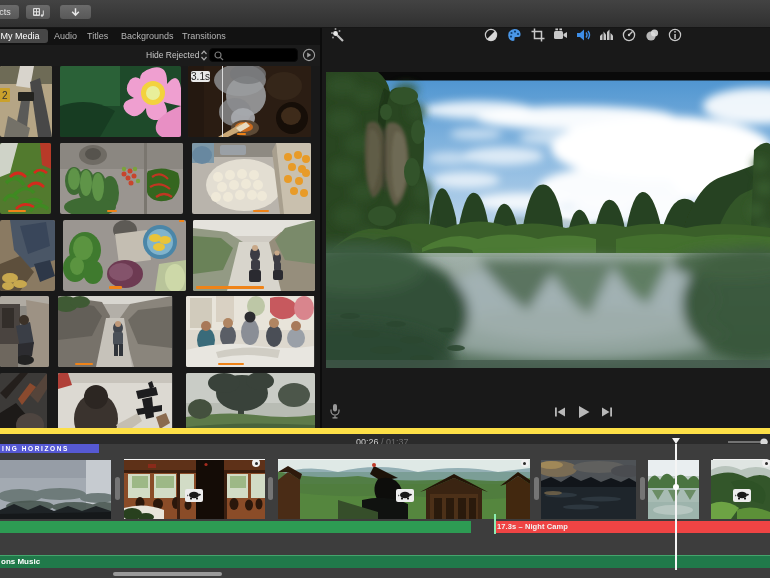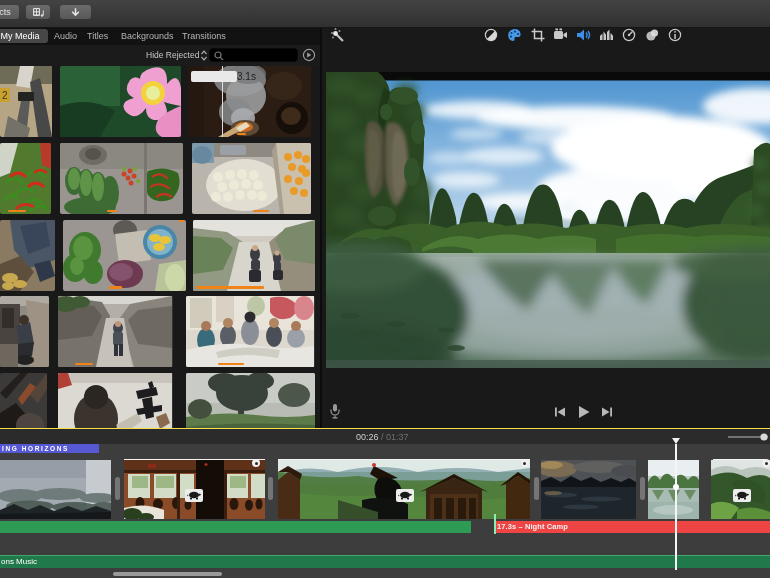--- a/index.html
+++ b/index.html
@@ -18,38 +18,38 @@
 #srch{left:209px;top:3px;width:89px;height:14px;background:#000;border-radius:4px;border:1px solid #090909;}
 #media{left:0;top:38px;width:320px;height:362px;background:#191919;overflow:hidden;}
 .th{border-radius:2px;overflow:hidden;background:#333;}
 .th svg{left:0;top:0;}
 .fav{height:2.5px;background:#ef8318;border-radius:1px;}
 
 #viewer{left:320px;top:28px;width:450px;height:400px;background:#191919;overflow:hidden;}
 #vdivider{left:320px;top:28px;width:2px;height:400px;background:#0c0c0c;}
 #video{left:6px;top:44px;width:444px;height:296px;background:#000;}
 
-#tstrip{left:0;top:428px;width:770px;height:16px;background:#2b2b2b;border-top:1px solid #fde047;}
+#tstrip{left:0;top:428px;width:770px;height:16px;background:#2b2b2b;border-top:6px solid #fde047;}
 #tcode{left:356px;top:1px;width:120px;height:14px;font-size:9px;line-height:14px;color:#c9c9c9;}
 #tcode span{position:static;}
 
 #tl{left:0;top:444px;width:770px;height:134px;background:#3d3d3d;overflow:hidden;}
 #ptitle{left:0;top:0;width:99px;height:9px;background:#5659d3;color:#fff;font-size:6.5px;font-weight:bold;letter-spacing:1.6px;line-height:9px;padding-left:2px;}
 .clip{top:16px;height:59px;background:#222;overflow:hidden;}
 .topline{top:15px;height:1.5px;background:#f2f2f2;}
 .pill{top:33px;width:5px;height:23px;background:#757575;border-radius:2.5px;}
 .ebadge{top:15px;width:8px;height:8px;background:#f0f0f0;border-radius:50%;}
 .ebadge:after{content:"";position:absolute;left:2.5px;top:2.5px;width:3px;height:3px;border-radius:50%;background:#2a2a2a;}
 .tbadge{top:45px;width:18px;height:12.5px;background:#ededed;border-radius:2px;}
 #aud1{left:0;top:77px;width:471px;height:12px;background:#2d9b53;}
 #aud2{left:494px;top:77px;width:324px;height:12px;background:#ef4444;}
 #aud2 b{left:0px;top:-7.5px;width:1.5px;height:20px;background:#8cedb2;}
 #aud2 span{left:3px;top:0;width:270px;font-size:7.5px;color:#f2f2f2;line-height:12.5px;font-weight:bold;letter-spacing:.1px;}
 #music{left:0;top:111px;width:770px;height:12.5px;background:#20794a;border-top:1.5px solid #44a56c;}
-#music span{left:1px;top:0;font-size:8px;color:#fff;line-height:11px;font-weight:normal;}
+#music span{left:1px;top:0;font-size:8px;color:#fff;line-height:11px;font-weight:bold;}
 #scroll{left:113px;top:127.5px;width:109px;height:4.5px;border-radius:2.5px;background:#9a9a9a;}
 #playhead{left:675px;top:444px;width:1.5px;height:126px;background:#f5f5f5;}
 #phtri{left:671.5px;top:438px;width:0;height:0;border-left:4.5px solid transparent;border-right:4.5px solid transparent;border-top:6.5px solid #f2f2f2;}
 #phdot{left:672.5px;top:484px;width:6px;height:6px;border-radius:50%;background:#fff;}
 .wavetex{background-image:repeating-linear-gradient(90deg,rgba(8,70,34,.45) 0 1.5px,rgba(255,255,255,0.06) 1.5px 3px);}
 </style></head>
 <body>
 <div id="app">
 
   <div id="topbar">
@@ -137,21 +137,21 @@
             <ellipse cx="60" cy="8" rx="18" ry="10" fill="#77787a" opacity=".8"></ellipse>
             <ellipse cx="55" cy="52" rx="12" ry="10" fill="#a8abaf" opacity=".9"></ellipse>
             <ellipse cx="57" cy="62" rx="14" ry="8" fill="#5d4a36"></ellipse>
             <ellipse cx="56" cy="61" rx="9" ry="5" fill="#c96a1e"></ellipse>
             <ellipse cx="55" cy="60" rx="5" ry="3" fill="#e89b3c"></ellipse>
             <path d="M30 71 L52 58 L58 62 L40 71 Z" fill="#caa876"></path>
             <path d="M48 62 L58 56 L62 60 L52 66 Z" fill="#e8dbc0"></path>
             <rect x="0" y="0" width="16" height="71" fill="#241810"></rect>
           </svg>
         <div style="left:34px;top:0;width:1.2px;height:71px;background:#ddd;"></div>
-        <div style="left:3px;top:5px;width:19px;height:11px;background:#e9e9e9;border-radius:2px;color:#222;font-size:10px;line-height:11px;text-align:center;padding-left:46px;">3.1s</div>
+        <div style="left:3px;top:5px;width:19px;height:11px;background:#e9e9e9;border-radius:2px;color:#222;font-size:10px;line-height:11px;text-align:center;">3.1s</div>
         <div class="fav" style="left:49px;top:66.5px;width:9px;"></div>
         </div>
 
       <div class="th" style="left:0;top:77px;width:51px;height:71px;">
           <svg width="51" height="71" viewBox="0 0 51 71" preserveAspectRatio="none">
         <rect width="51" height="71" fill="#527a2e"></rect>
             <path d="M0 0 L18 0 L10 30 L0 34 Z" fill="#cfd3c8"></path>
             <path d="M40 0 L51 0 L51 26 L42 22 Z" fill="#b83a28"></path>
             <g stroke="#3f8a22" stroke-width="3.4" fill="none">
               <path d="M6 40 Q16 30 24 42"></path>

